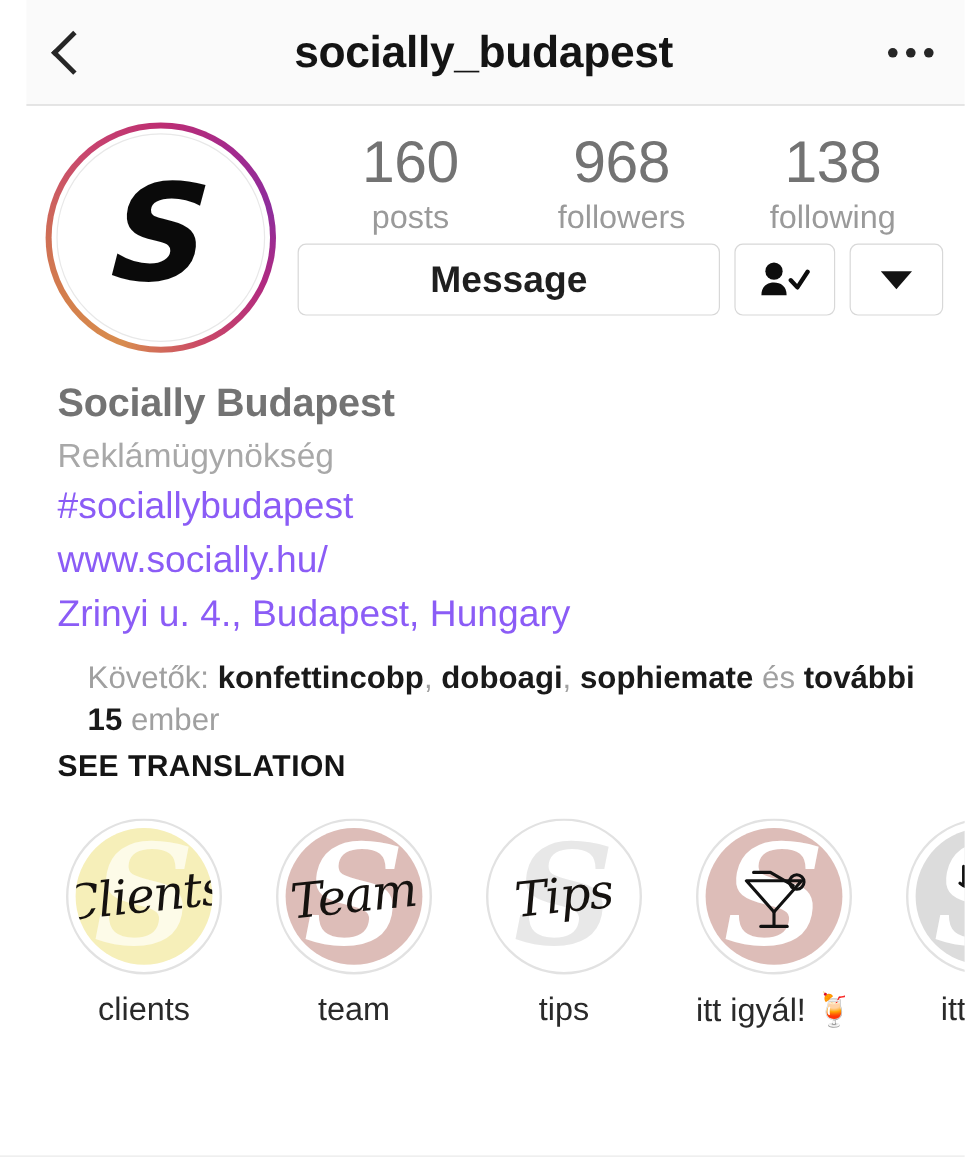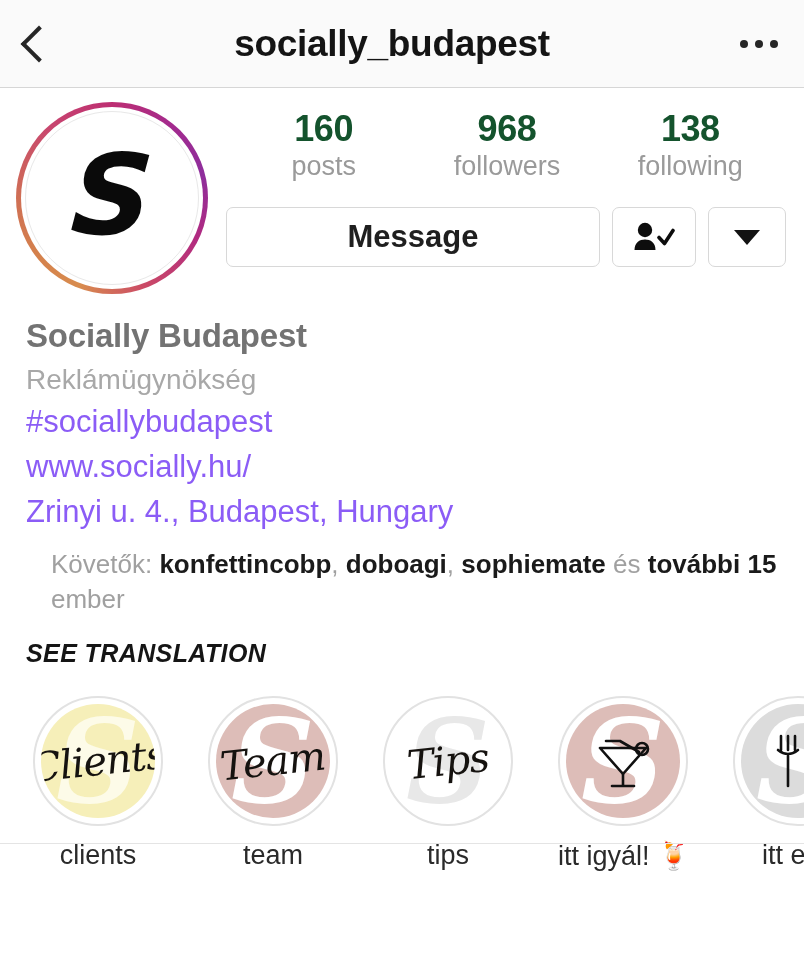--- a/index.html
+++ b/index.html
@@ -4,21 +4,21 @@
 <style>
   * { box-sizing: border-box; margin: 0; padding: 0; }
   html, body {
     width: 804px;
     height: 964px;
     background: #ffffff;
     font-family: "Liberation Sans", sans-serif;
     overflow: hidden;
     -webkit-font-smoothing: antialiased;
   }
-  #app { width: 804px; height: 844px; position: relative; background: #fff; }
+  #app { width: 804px; height: 964px; position: relative; background: #fff; padding-left: 22px; }
 
   
   .header {
     height: 88px;
     background: #fafafa;
     border-bottom: 1px solid #d6d6d6;
     display: flex;
     align-items: center;
     position: relative;
   }
@@ -113,36 +113,36 @@
   .stats {
     display: flex;
     padding: 0 6px;
   }
   .stat {
     flex: 1;
     text-align: center;
     cursor: pointer;
   }
   .stat-num {
-    font-size: 36px;
-    font-weight: 700;
-    color: #14532d;
+    font-size: 49px;
+    font-weight: 400;
+    color: #737373;
     line-height: 1.15;
     letter-spacing: -0.4px;
   }
   .stat-label {
     font-size: 27px;
     color: #9a9a9a;
     line-height: 1.25;
     margin-top: 1px;
   }
   .btn-row {
     display: flex;
     gap: 12px;
-    margin-top: 23px;
+    margin-top: 4px;
     padding-right: 2px;
   }
   .btn {
     border: 1px solid #d8d8d8;
     border-radius: 7px;
     background: #ffffff;
     height: 60px;
     display: flex;
     align-items: center;
     justify-content: center;
@@ -203,24 +203,23 @@
   }
   .followed-by b {
     color: #1a1a1a;
     font-weight: 700;
   }
   .see-translation {
     font-size: 25px;
     font-weight: 700;
     color: #151515;
     letter-spacing: 0.4px;
-    margin-top: 23px;
+    margin-top: 9px;
     cursor: pointer;
     display: inline-block;
-    font-style: italic;
   }
 
   
   .highlights {
     margin-top: 28px;
     display: flex;
     gap: 45px;
     padding: 0 33px;
     overflow: hidden;
     height: 200px;

